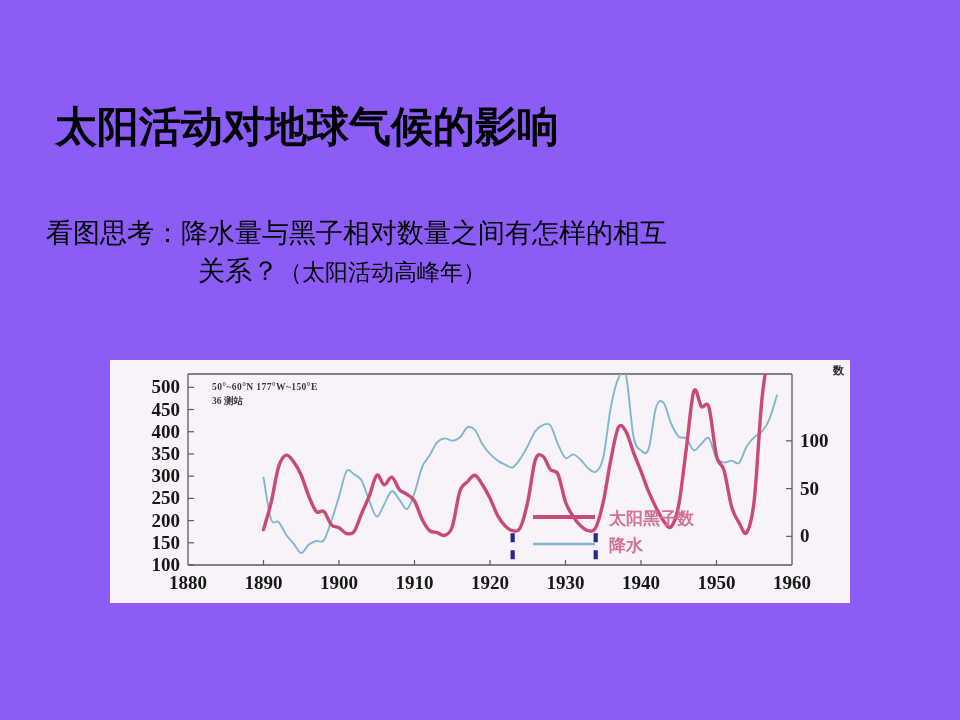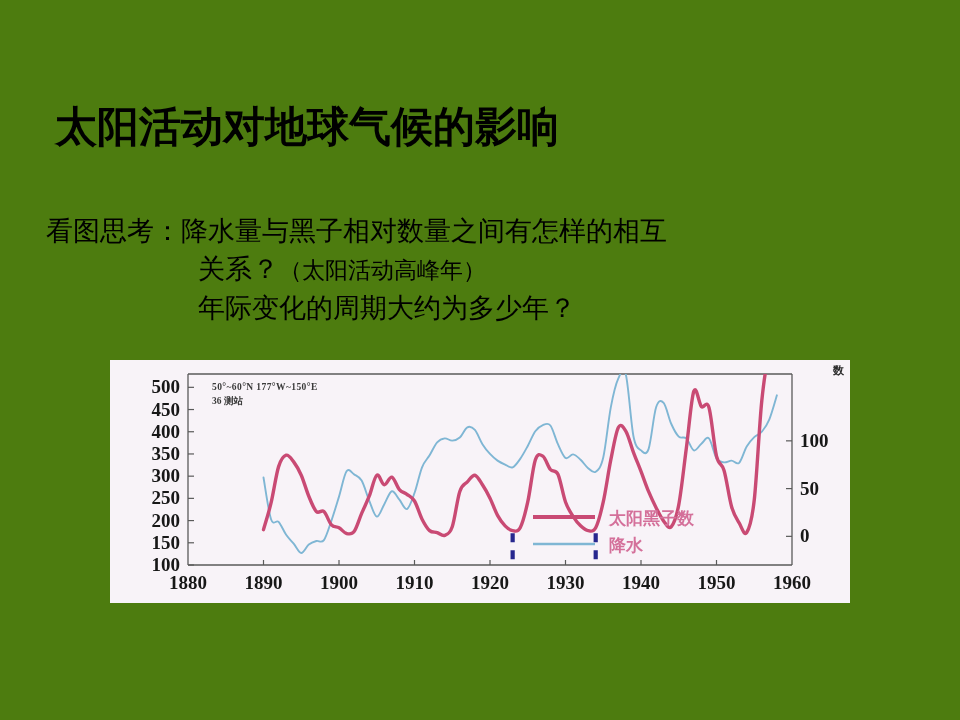--- a/index.html
+++ b/index.html
@@ -4,21 +4,21 @@
 <title>slide</title>
 <style>
   html,body{margin:0;padding:0;}
   body{
     width:960px;height:720px;
     background:#ffffff;
     font-family:"Liberation Serif","DejaVu Serif",serif;
     overflow:hidden;
     position:relative;
   }
-  .slide{position:absolute;left:0;top:0;width:960px;height:720px;background:#4d7c0f;}
+  .slide{position:absolute;left:0;top:0;width:960px;height:720px;background:#8b5cf6;}
 
   
   .title{
     position:absolute;
     left:55px; top:101px;
     font-family:"DejaVu Sans","Liberation Sans",sans-serif;
     font-weight:bold;
     font-size:42px;
     line-height:52px;
     letter-spacing:0px;
@@ -27,21 +27,21 @@
   }
 
   
   .qblock{
     position:absolute;
     left:46px; top:214px;
     width:800px;
     color:#000;
   }
   .qline{
-    font-family:Liberation Mono, monospace;
+    font-family:Liberation Sans, sans-serif;
     font-size:27px;
     line-height:38px;
     white-space:nowrap;
   }
   .qline.l1{ text-indent:0; }
   .qline.l2{ padding-left:152px; }
   .qline.l3{ padding-left:152px; }
   .qsmall{ font-size:23px; }
 
   
@@ -71,21 +71,20 @@
 
 <div class="slide">
 
   <div class="title">太阳活动对地球气候的影响</div>
 
   <div class="qblock">
     <div class="qline l1">看图思考：降水量与黑子相对数量之间有怎样的相互</div>
     <div class="qline l2">
       <span>关系？</span><span class="qsmall">（太阳活动高峰年）</span>
     </div>
-    <div class="qline l3">年际变化的周期大约为多少年？</div>
   </div>
 
   <div class="figure">
     <div class="fig-corner-label">数</div>
     <svg id="chart-svg" width="740" height="243" viewBox="0 0 740 243">
         <rect x="0" y="0" width="740" height="243" fill="#f8f3f8"></rect>
         <line x1="78" y1="14" x2="682" y2="14" stroke="#5a5a5a" stroke-width="1.3"></line>
         <line x1="78" y1="14" x2="78" y2="205" stroke="#5a5a5a" stroke-width="1.3"></line>
         <line x1="682" y1="14" x2="682" y2="205" stroke="#5a5a5a" stroke-width="1.3"></line>
         <line x1="78" y1="205" x2="682" y2="205" stroke="#5a5a5a" stroke-width="1.3"></line>

